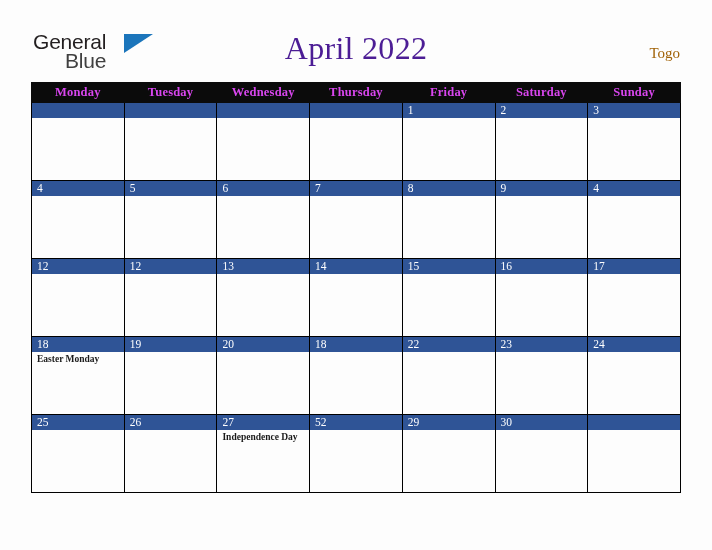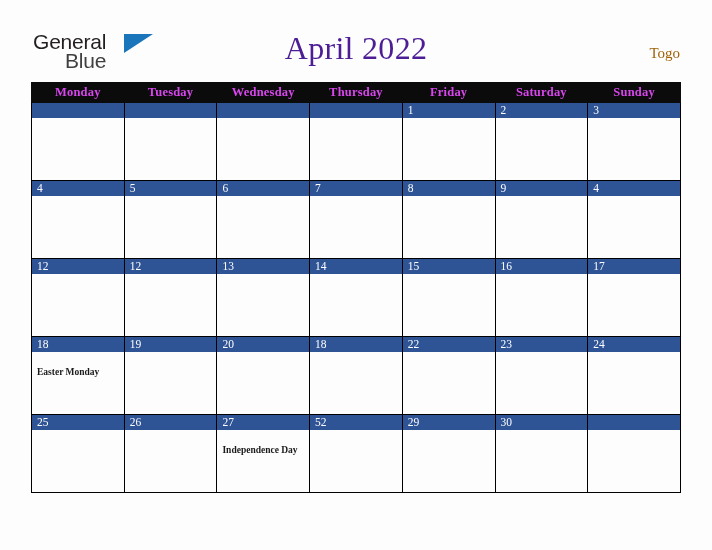--- a/index.html
+++ b/index.html
@@ -128,21 +128,21 @@
     line-height: 15px;
     padding-left: 5px;
     color: #ffffff;
     font-size: 11.5px;
     font-weight: 400;
     box-sizing: border-box;
     overflow: hidden;
     white-space: nowrap;
   }
   .events {
-    padding: 14px 4px 0 5px;
+    padding: 1px 4px 0 5px;
   }
   .event {
     font-size: 9.5px;
     font-weight: bold;
     color: #1a1a1a;
     line-height: 12px;
     white-space: nowrap;
     overflow: hidden;
   }
 </style>

